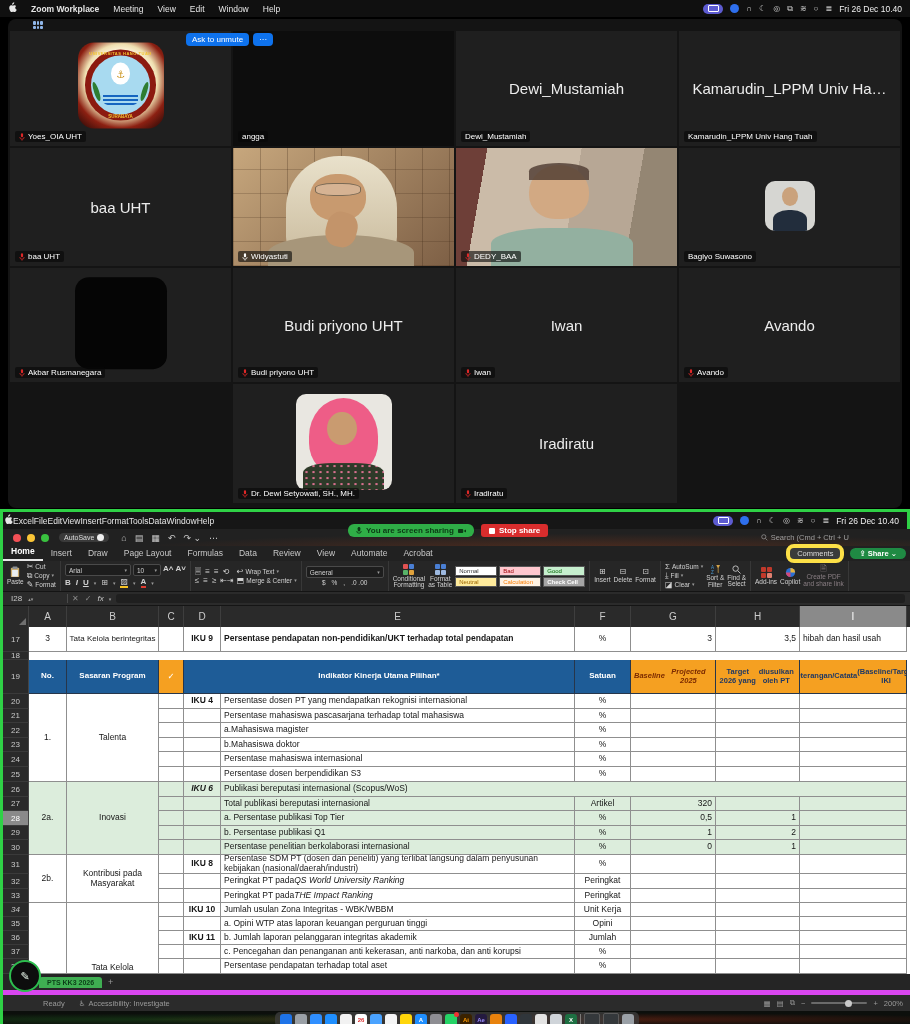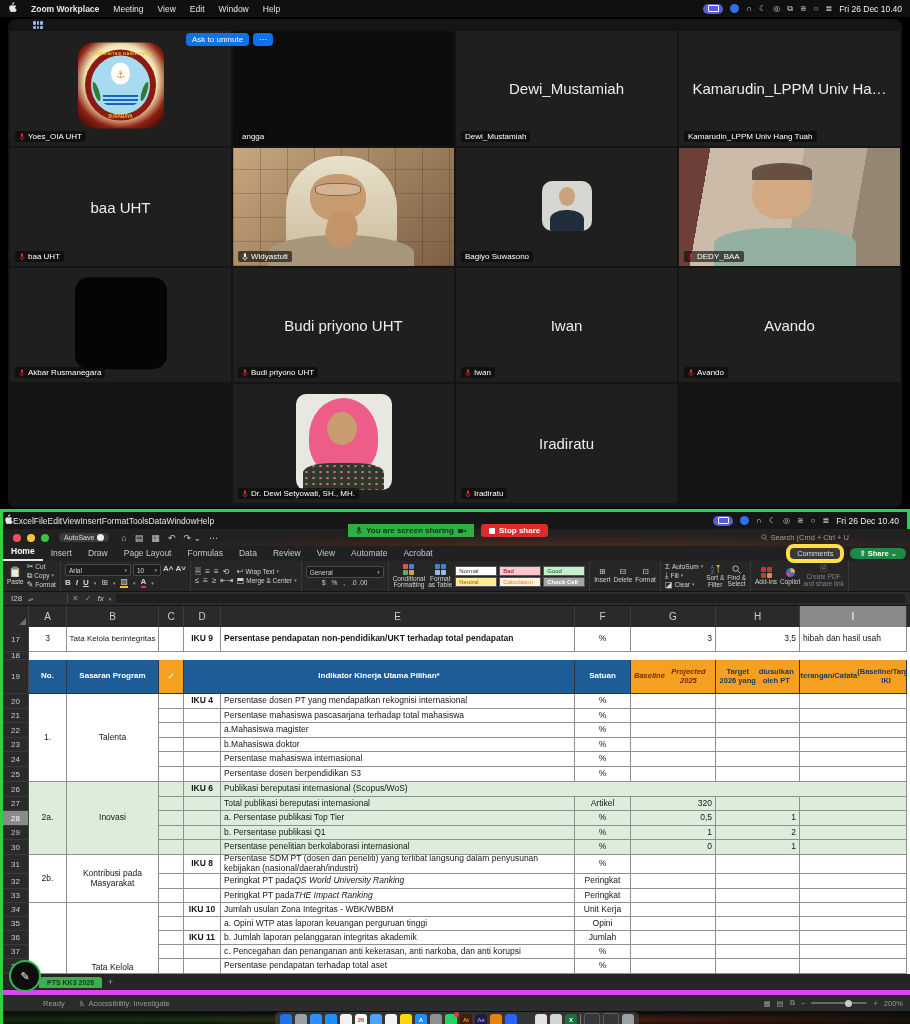--- a/index.html
+++ b/index.html
@@ -82,21 +82,21 @@
   #xmenubar{position:relative;width:904px;height:17px;background:#161616;display:flex;align-items:center;color:#e6e6e6;font-size:8.5px;}
   #xtitle{position:relative;height:17px;background:radial-gradient(ellipse at 63% 120%,rgba(190,70,25,.30),transparent 55%),#212121;
     display:flex;align-items:center;color:#cfcfcf;}
   .tl{width:8px;height:8px;border-radius:50%;margin-left:6px;}
   .tl.r{background:#f25056;margin-left:10px;}.tl.y{background:#fac536;}.tl.g{background:#39c13f;}
   .autosave{display:flex;align-items:center;gap:3px;background:#3a3a3a;border-radius:8px;padding:1px 5px;margin-left:10px;font-size:7px;color:#ddd;}
   .autosave i{width:7px;height:7px;border-radius:50%;background:#f0f0f0;display:block;}
   .qicons{display:flex;gap:8px;margin-left:12px;font-size:9px;color:#c9c9c9;}
   .searchtxt{position:absolute;right:62px;top:4px;font-size:7.5px;color:#9f9f9f;display:flex;gap:3px;align-items:center;}
   .sharepills{position:absolute;left:345px;top:-5px;display:flex;gap:7px;z-index:9;}
-  .pill-green{background:#2fae47;color:#0c3a16;font-size:8px;font-weight:bold;padding:2px 8px;border-radius:0;display:flex;align-items:center;gap:4px;}
+  .pill-green{background:#2fae47;color:#0c3a16;font-size:8px;font-weight:bold;padding:2px 8px;border-radius:6px;display:flex;align-items:center;gap:4px;}
   .pill-red{background:#d92d2d;color:#fff;font-size:8px;font-weight:bold;padding:2px 8px;border-radius:3px;display:flex;align-items:center;gap:4px;}
   .pill-red b{width:6px;height:6px;background:#fff;display:inline-block;border-radius:1px;}
   
   #xtabs{height:15px;background:#212121;display:flex;align-items:flex-end;color:#c8c8c8;font-size:8.5px;position:relative;}
   #xtabs .xtab{padding:2px 8px 3px;white-space:nowrap;}
   #xtabs .xtab.active{color:#fff;font-weight:bold;border-bottom:2px solid #e8e8e8;}
   .tabs-right{position:absolute;right:5px;top:0;display:flex;gap:6px;align-items:center;height:15px;}
   .btn-comments{background:#3a3a3a;border:4px solid #fde047;color:#ddd;font-size:7.5px;padding:1px 7px;border-radius:8px;}
   .btn-share{background:#1f8a43;color:#fff;font-size:7.5px;font-weight:bold;padding:1px 9px;border-radius:8px;}
   
@@ -277,41 +277,41 @@
           <div class="plabel">
             <svg class="micwrap" width="6" height="8" viewBox="0 0 8 11">
               <rect x="2.5" y="0.5" width="3" height="5.5" rx="1.5" fill="#ffffff"></rect>
               <path d="M1 5.5a3 3 0 0 0 6 0" fill="none" stroke="#ffffff" stroke-width="1"></path>
               <line x1="4" y1="8.5" x2="4" y2="10.5" stroke="#ffffff" stroke-width="1"></line>
             </svg>
             <span>Widyastuti</span>
           </div>
         </div>
         <div class="tile">
-          <div class="sq suit">
-            <div class="s-head"></div>
-            <div class="s-suit"></div>
-          </div>
-          <div class="plabel">
-            <span>Bagiyo Suwasono</span>
-          </div>
-        </div>
-        <div class="tile">
           <div class="scene-room">
             <div class="m-head"></div>
             <div class="m-hair"></div>
             <div class="m-shirt"></div>
           </div>
           <div class="plabel">
             <svg class="micwrap" width="6" height="8" viewBox="0 0 8 11">
               <rect x="2.5" y="0.5" width="3" height="5.5" rx="1.5" fill="#e02828"></rect>
               <path d="M1 5.5a3 3 0 0 0 6 0" fill="none" stroke="#e02828" stroke-width="1"></path>
               <line x1="4" y1="8.5" x2="4" y2="10.5" stroke="#e02828" stroke-width="1"></line>
             </svg>
             <span>DEDY_BAA</span>
+          </div>
+        </div>
+        <div class="tile">
+          <div class="sq suit">
+            <div class="s-head"></div>
+            <div class="s-suit"></div>
+          </div>
+          <div class="plabel">
+            <span>Bagiyo Suwasono</span>
           </div>
         </div>
         <div class="tile">
           <div class="sq blacksq"></div>
           <div class="plabel">
             <svg class="micwrap" width="6" height="8" viewBox="0 0 8 11">
               <rect x="2.5" y="0.5" width="3" height="5.5" rx="1.5" fill="#e02828"></rect>
               <path d="M1 5.5a3 3 0 0 0 6 0" fill="none" stroke="#e02828" stroke-width="1"></path>
               <line x1="4" y1="8.5" x2="4" y2="10.5" stroke="#e02828" stroke-width="1"></line>
             </svg>
@@ -797,21 +797,21 @@
           <div class="rh" style="grid-area: 9 / 1;">25</div>
           <div class="cell tb" style="grid-area: 9 / 4;"></div>
           <div class="cell tb" style="grid-area: 9 / 5;"></div>
           <div class="cell tb" style="grid-area: 9 / 6;">Persentase dosen berpendidikan S3</div>
           <div class="cell tb c" style="grid-area: 9 / 7;">%</div>
           <div class="cell tb" style="grid-area: 9 / 8;"></div>
           <div class="cell tb" style="grid-area: 9 / 9;"></div>
           <div class="cell tb" style="grid-area: 9 / 10;"></div>
           <div class="rh" style="grid-area: 10 / 1;">26</div>
           <div class="cell tb g" style="grid-area: 10 / 4;"></div>
-          <div class="cell tb g c b" style="grid-area: 10 / 5;">IKU 6</div>
+          <div class="cell tb g c b" style="grid-area: 10 / 5; font-style: italic;">IKU 6</div>
           <div class="cell tb g" style="grid-area: 10 / 6 / auto / span 5;">Publikasi bereputasi internasional (Scopus/WoS)</div>
           <div class="rh" style="grid-area: 11 / 1;">27</div>
           <div class="cell tb g" style="grid-area: 11 / 4;"></div>
           <div class="cell tb g" style="grid-area: 11 / 5;"></div>
           <div class="cell tb g" style="grid-area: 11 / 6;">Total publikasi bereputasi internasional</div>
           <div class="cell tb g c" style="grid-area: 11 / 7;">Artikel</div>
           <div class="cell tb g r" style="grid-area: 11 / 8;">320</div>
           <div class="cell tb g" style="grid-area: 11 / 9;"></div>
           <div class="cell tb g" style="grid-area: 11 / 10;"></div>
           <div class="rh sel" style="grid-area: 12 / 1;">28</div>

